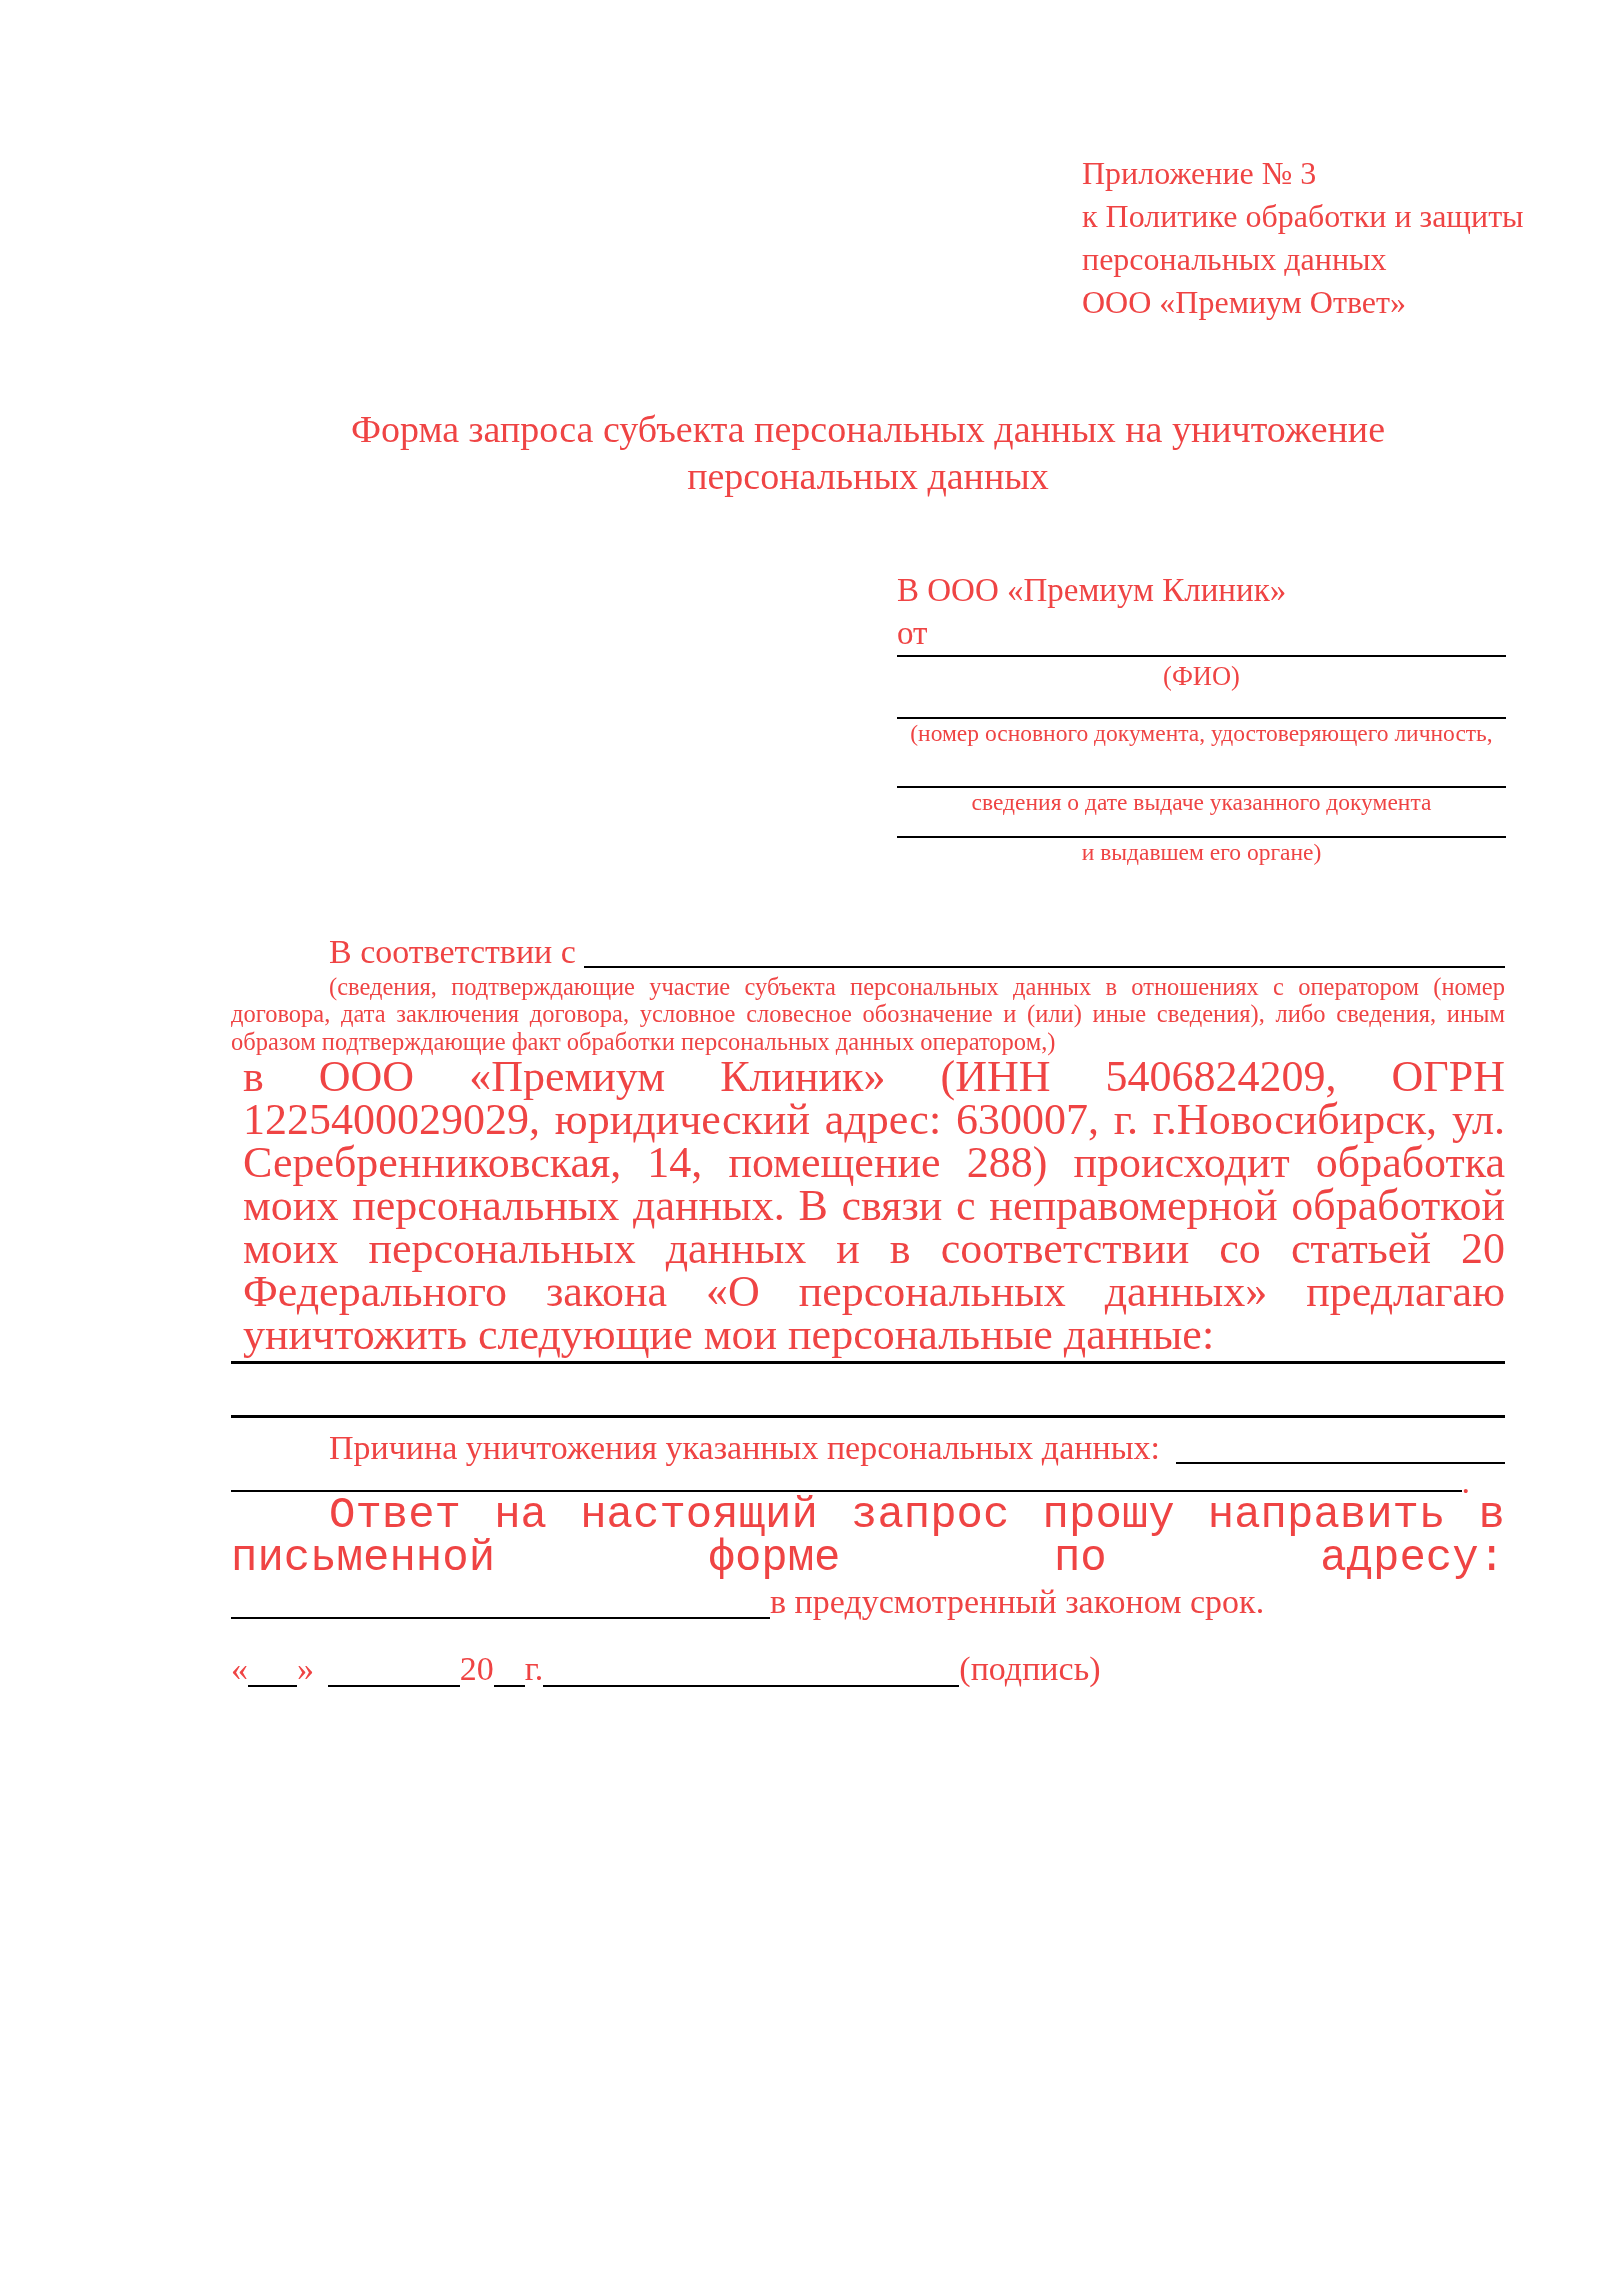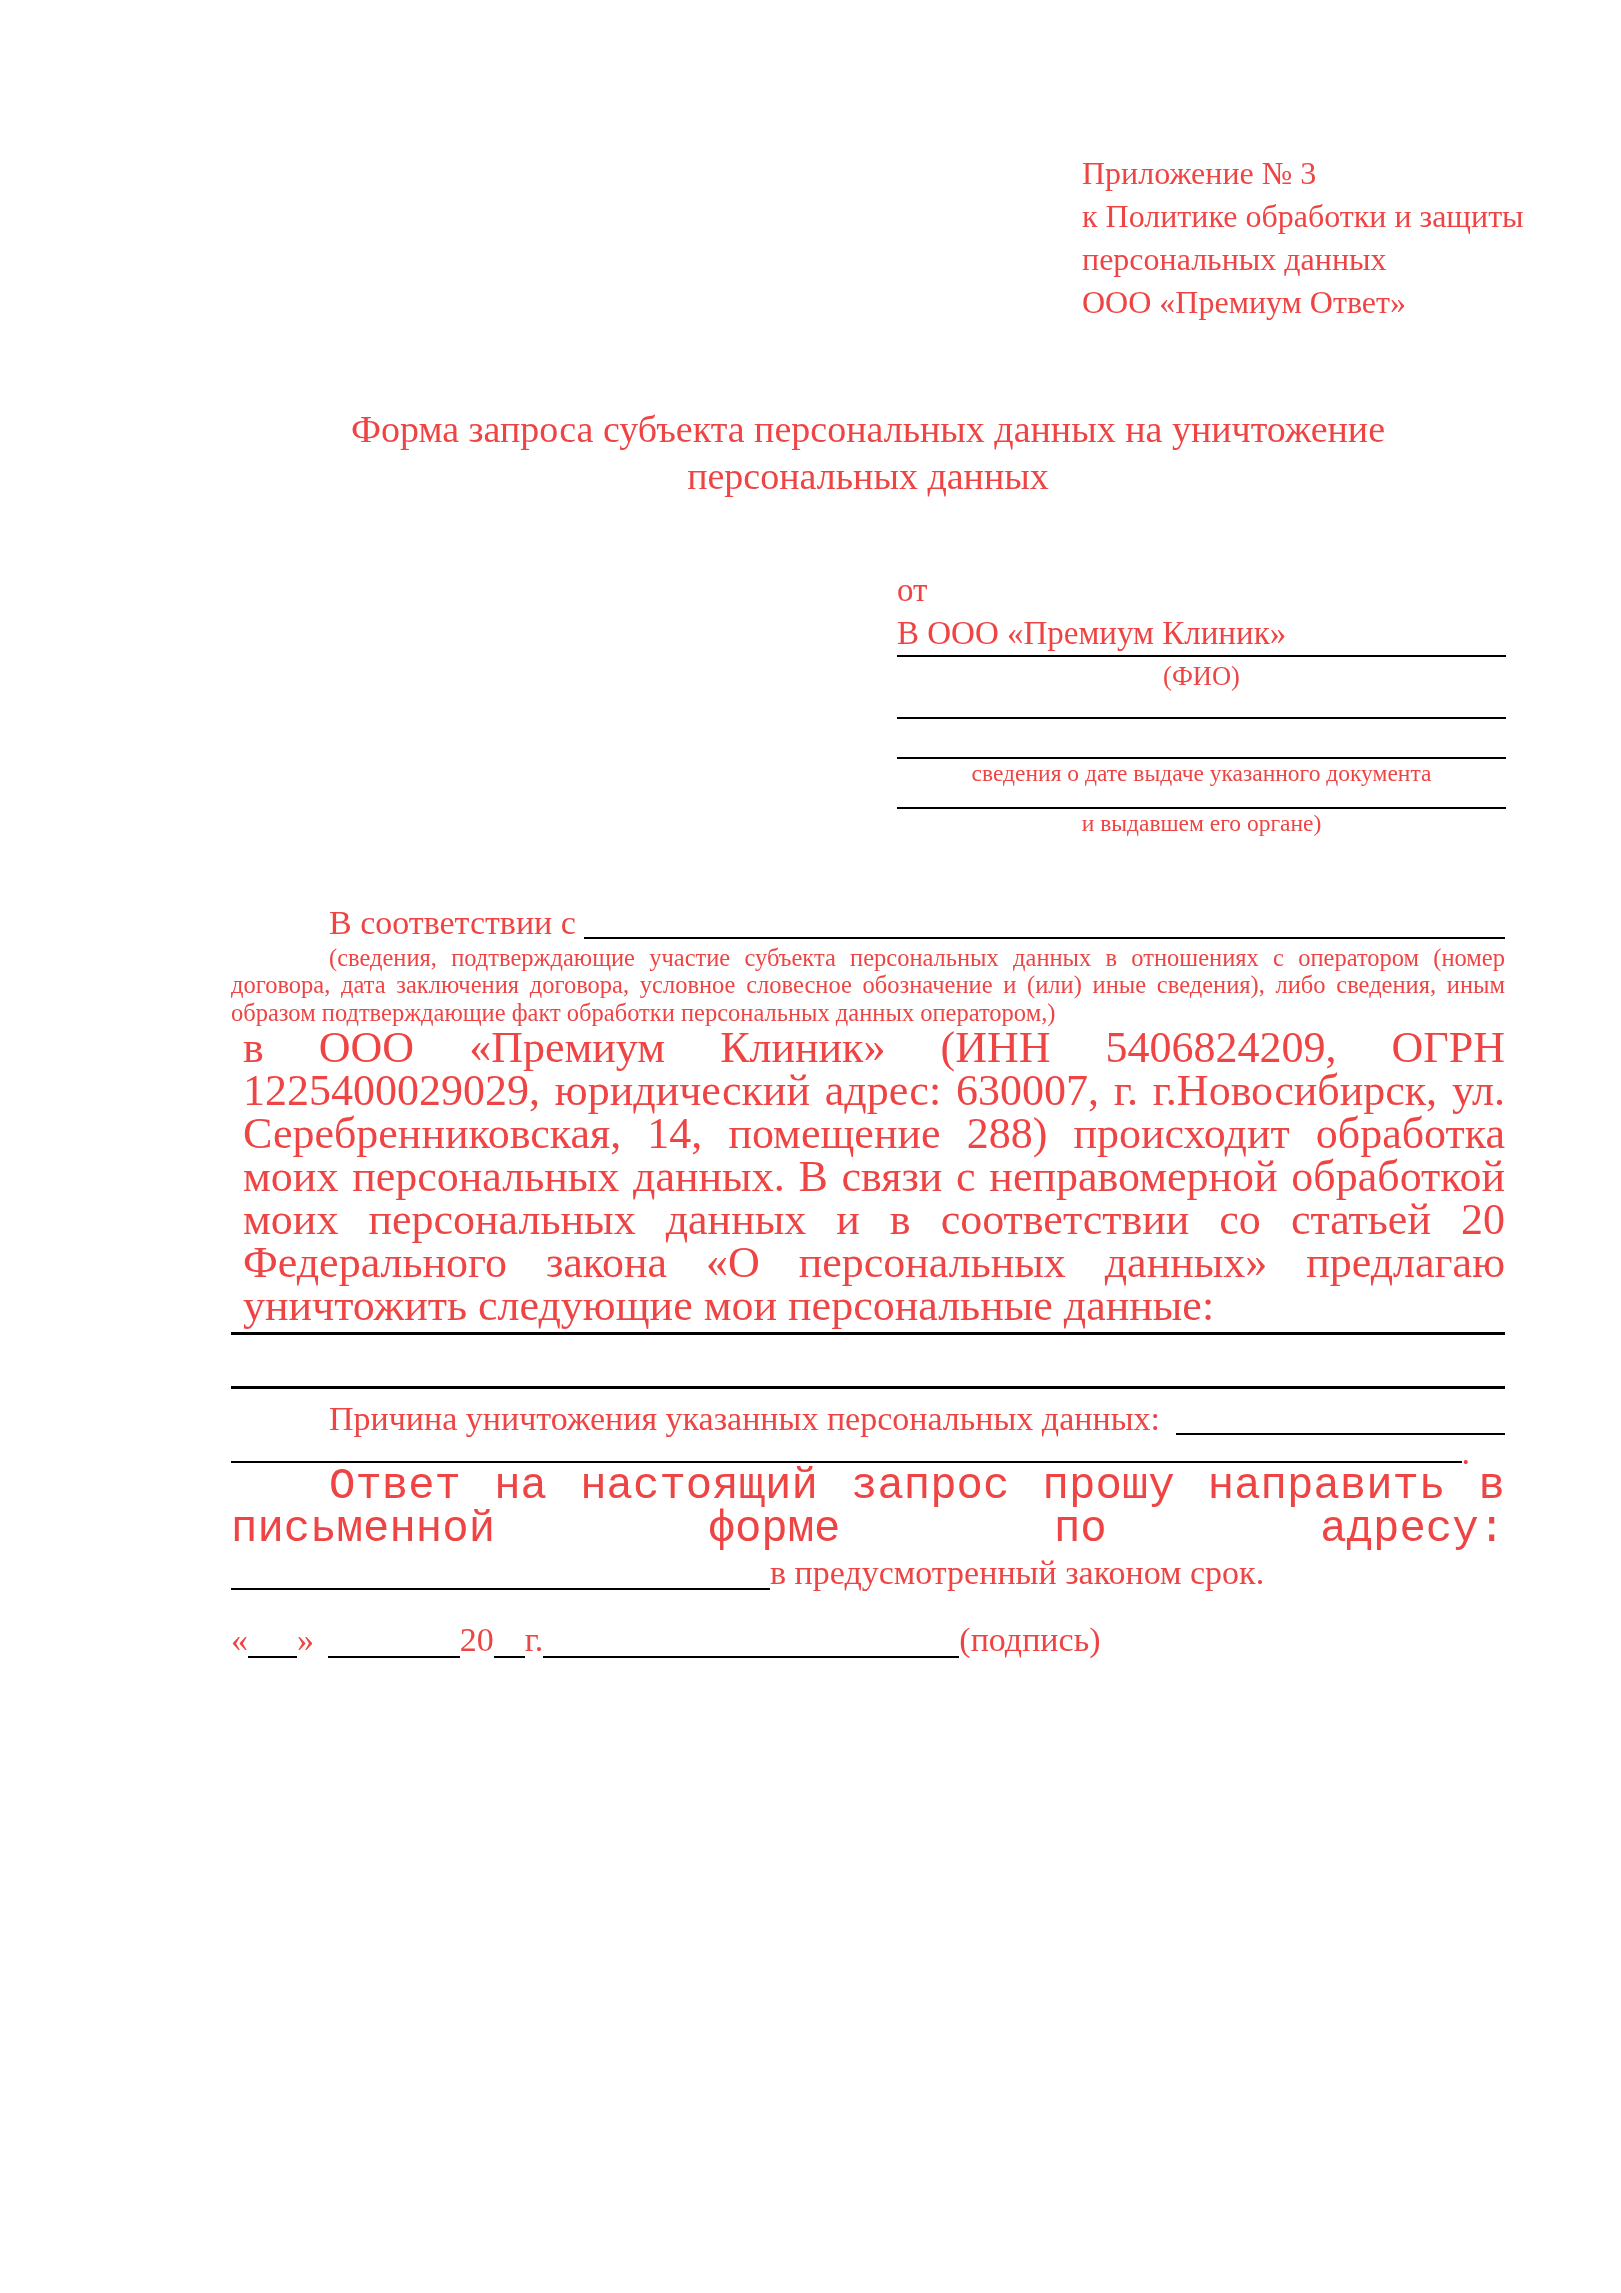--- a/index.html
+++ b/index.html
@@ -179,25 +179,26 @@
       <div>персональных данных</div>
       <div>ООО «Премиум Ответ»</div>
     </div>
 
     <div class="title">
       <div>Форма запроса субъекта персональных данных на уничтожение</div>
       <div>персональных данных</div>
     </div>
 
     <div class="addressee">
+      <div class="adr-line">В ООО «Премиум Клиник»</div>
       <div class="adr-line">от</div>
-      <div class="adr-line">В ООО «Премиум Клиник»</div>
       <div class="blank b-fio"></div>
       <div class="cap cap-lg">(ФИО)</div>
       <div class="blank b-doc1"></div>
+      <div class="cap">(номер основного документа, удостоверяющего личность,</div>
       <div class="blank b-doc2"></div>
       <div class="cap">сведения о дате выдаче указанного документа</div>
       <div class="blank b-doc3"></div>
       <div class="cap">и выдавшем его органе)</div>
     </div>
 
     <div class="accordance-row">
       <span class="lead">В соответствии с </span>
       <span class="grow-line"></span>
     </div>

